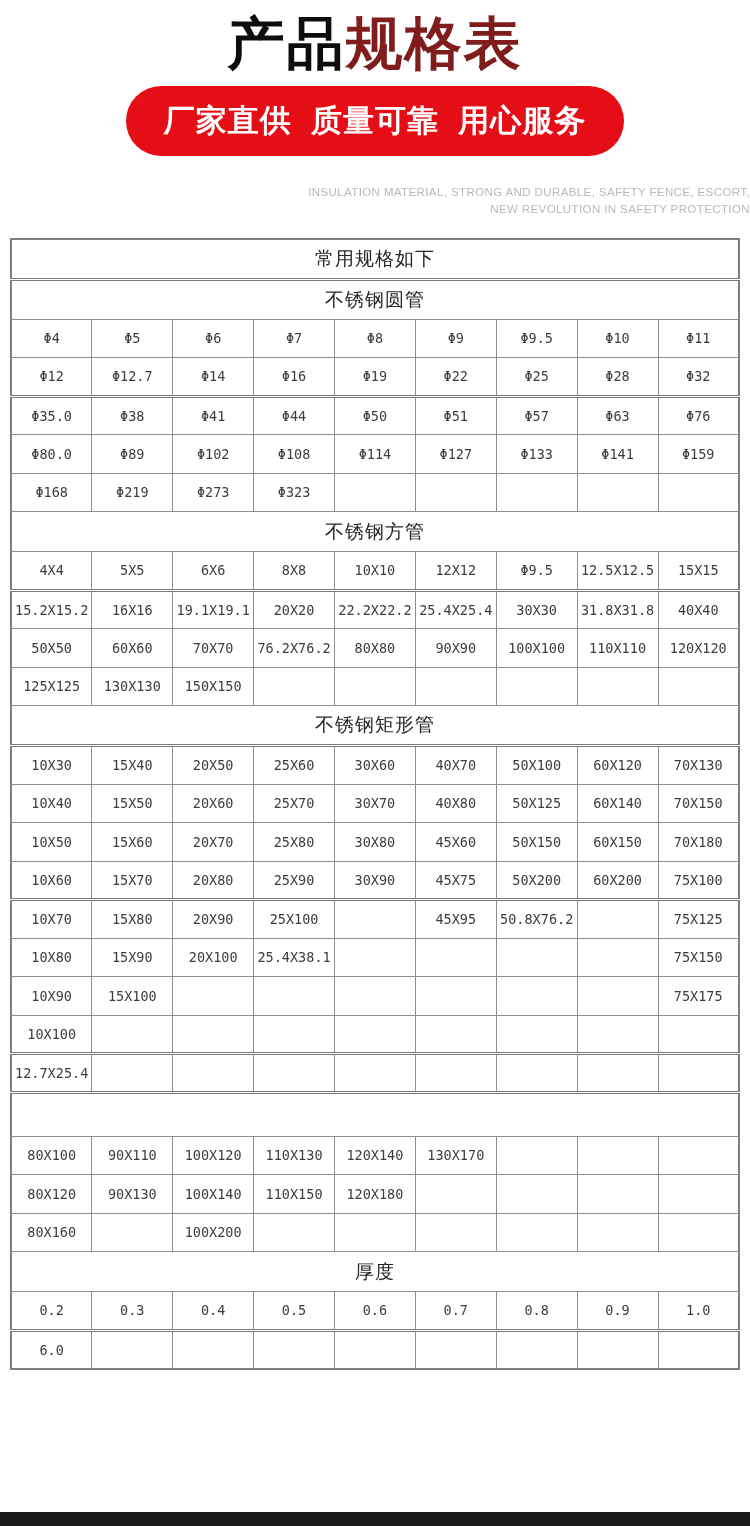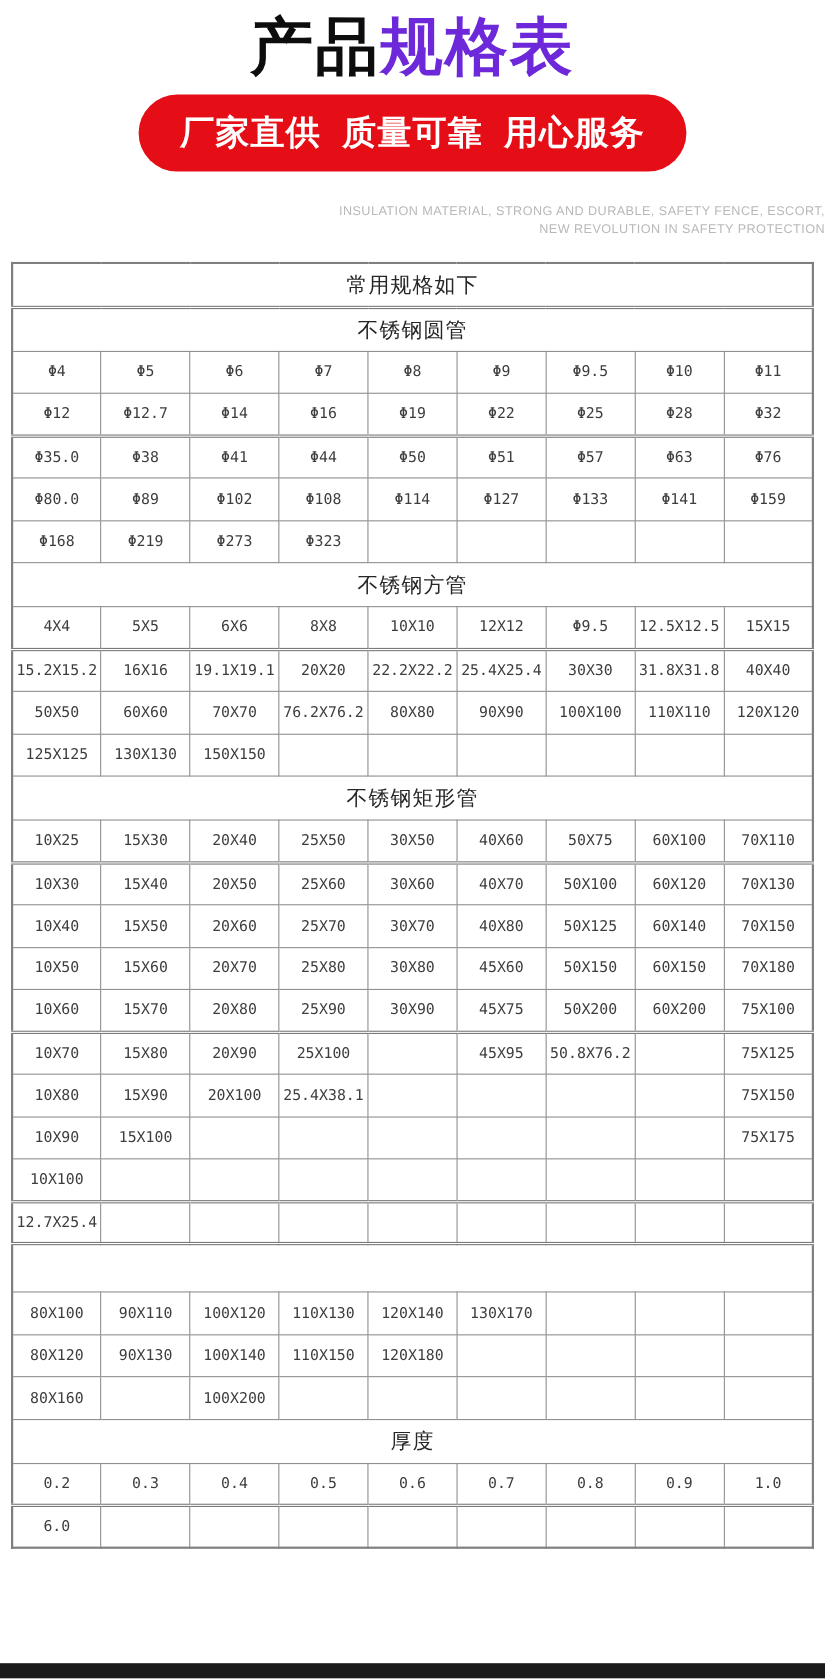--- a/index.html
+++ b/index.html
@@ -15,21 +15,21 @@
   .page-title {
     padding-top: 6px;
     text-align: center;
     font-size: 57px;
     font-weight: 900;
     letter-spacing: 2px;
     line-height: 74px;
     color: #0d0d0d;
     white-space: nowrap;
   }
-  .page-title .red { color: #6d28d9; }
+  .page-title .red { color: #7f1d1d; }
   .banner {
     width: max-content;
     margin: 6px auto 0 auto;
     background: #e60e16;
     color: #ffffff;
     font-size: 31px;
     font-weight: bold;
     letter-spacing: 1px;
     padding: 0 38px;
     height: 70px;
@@ -223,31 +223,20 @@
           <td></td>
           <td></td>
           <td></td>
           <td></td>
           <td></td>
           <td></td>
         </tr>
         <tr class="sec-row">
           <td colspan="9" class="full">不锈钢矩形管</td>
         </tr>
-        <tr>
-          <td>10X25</td>
-          <td>15X30</td>
-          <td>20X40</td>
-          <td>25X50</td>
-          <td>30X50</td>
-          <td>40X60</td>
-          <td>50X75</td>
-          <td>60X100</td>
-          <td>70X110</td>
-        </tr>
         <tr class="thick">
           <td>10X30</td>
           <td>15X40</td>
           <td>20X50</td>
           <td>25X60</td>
           <td>30X60</td>
           <td>40X70</td>
           <td>50X100</td>
           <td>60X120</td>
           <td>70X130</td>

